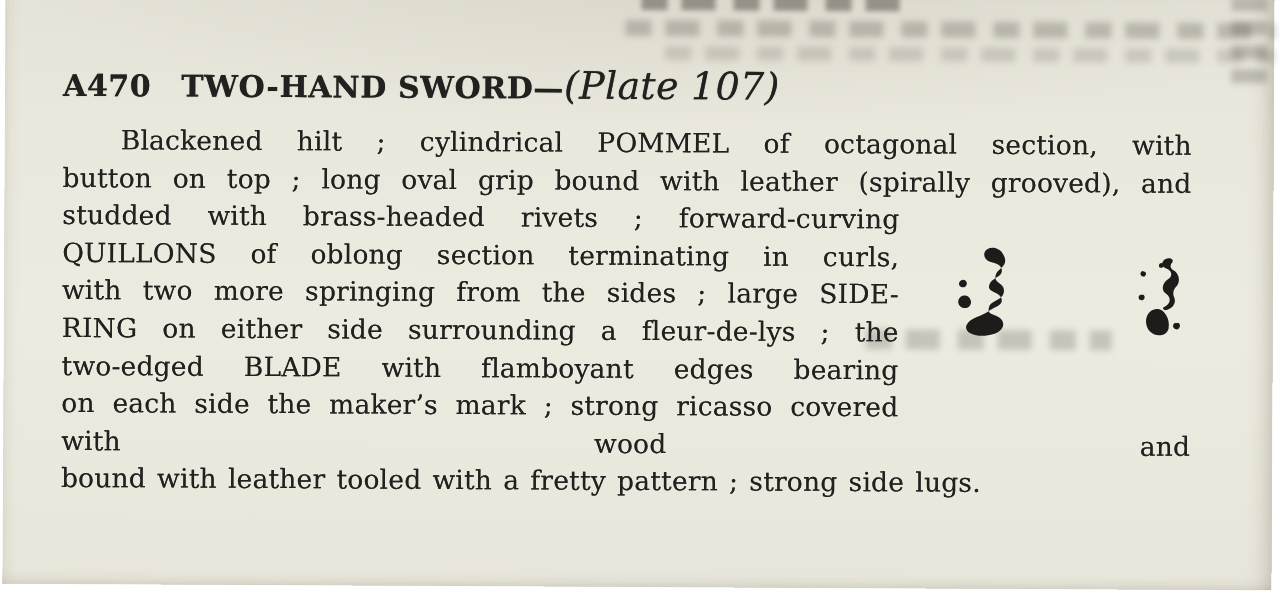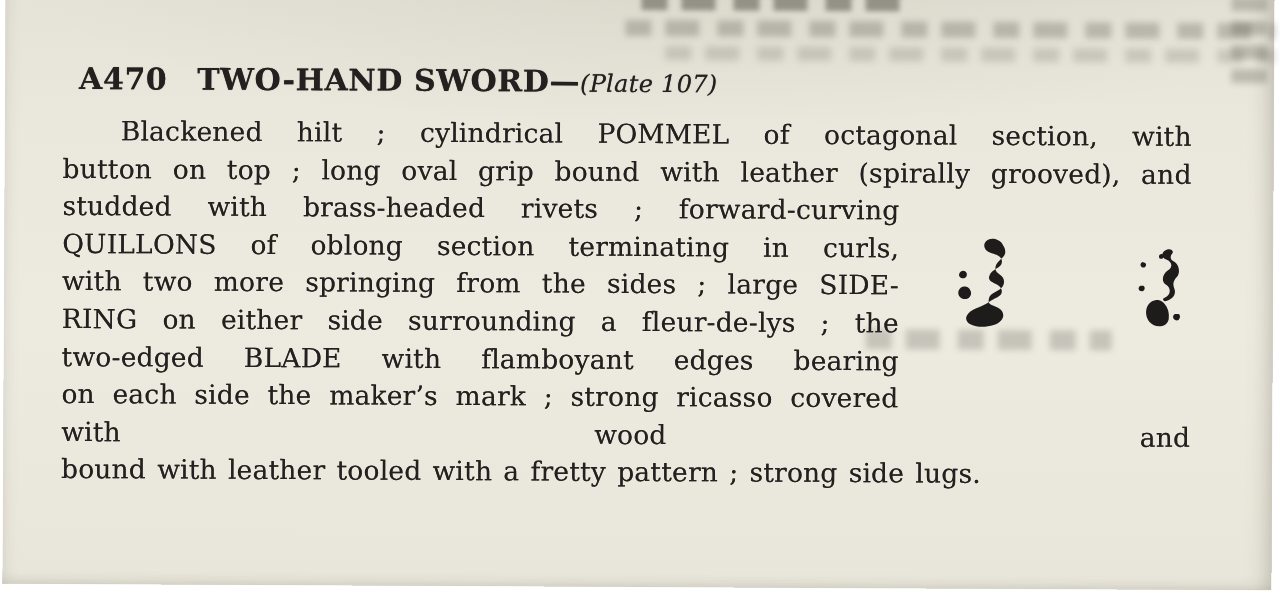--- a/index.html
+++ b/index.html
@@ -54,23 +54,23 @@
     padding: 74px 82px 0 58px;
   }
   .heading {
     margin: 0 0 16px 0;
     font-size: 30px;
     font-weight: bold;
     letter-spacing: 0.6px;
     white-space: nowrap;
     text-shadow: 0 0 0.7px rgba(25,24,22,0.75);
   }
-  .heading .num { margin-right: 30px; margin-left: 16px; }
+  .heading .num { margin-right: 30px; }
   .heading .dash { font-weight: bold; }
-  .heading .plate { font-style: italic; font-weight: normal; font-size: 24px; letter-spacing: 0.3px; }
+  .heading .plate { font-style: italic; font-weight: normal; font-size: 38px; letter-spacing: 0.3px; }
   .body-text { position: relative; }
   .line {
     font-size: 26.5px;
     line-height: 37.6px;
     word-spacing: 2.5px;
     letter-spacing: 0.2px;
     text-shadow: 0 0 0.6px rgba(28,27,25,0.7);
     text-align: justify;
     text-align-last: justify;
   }

